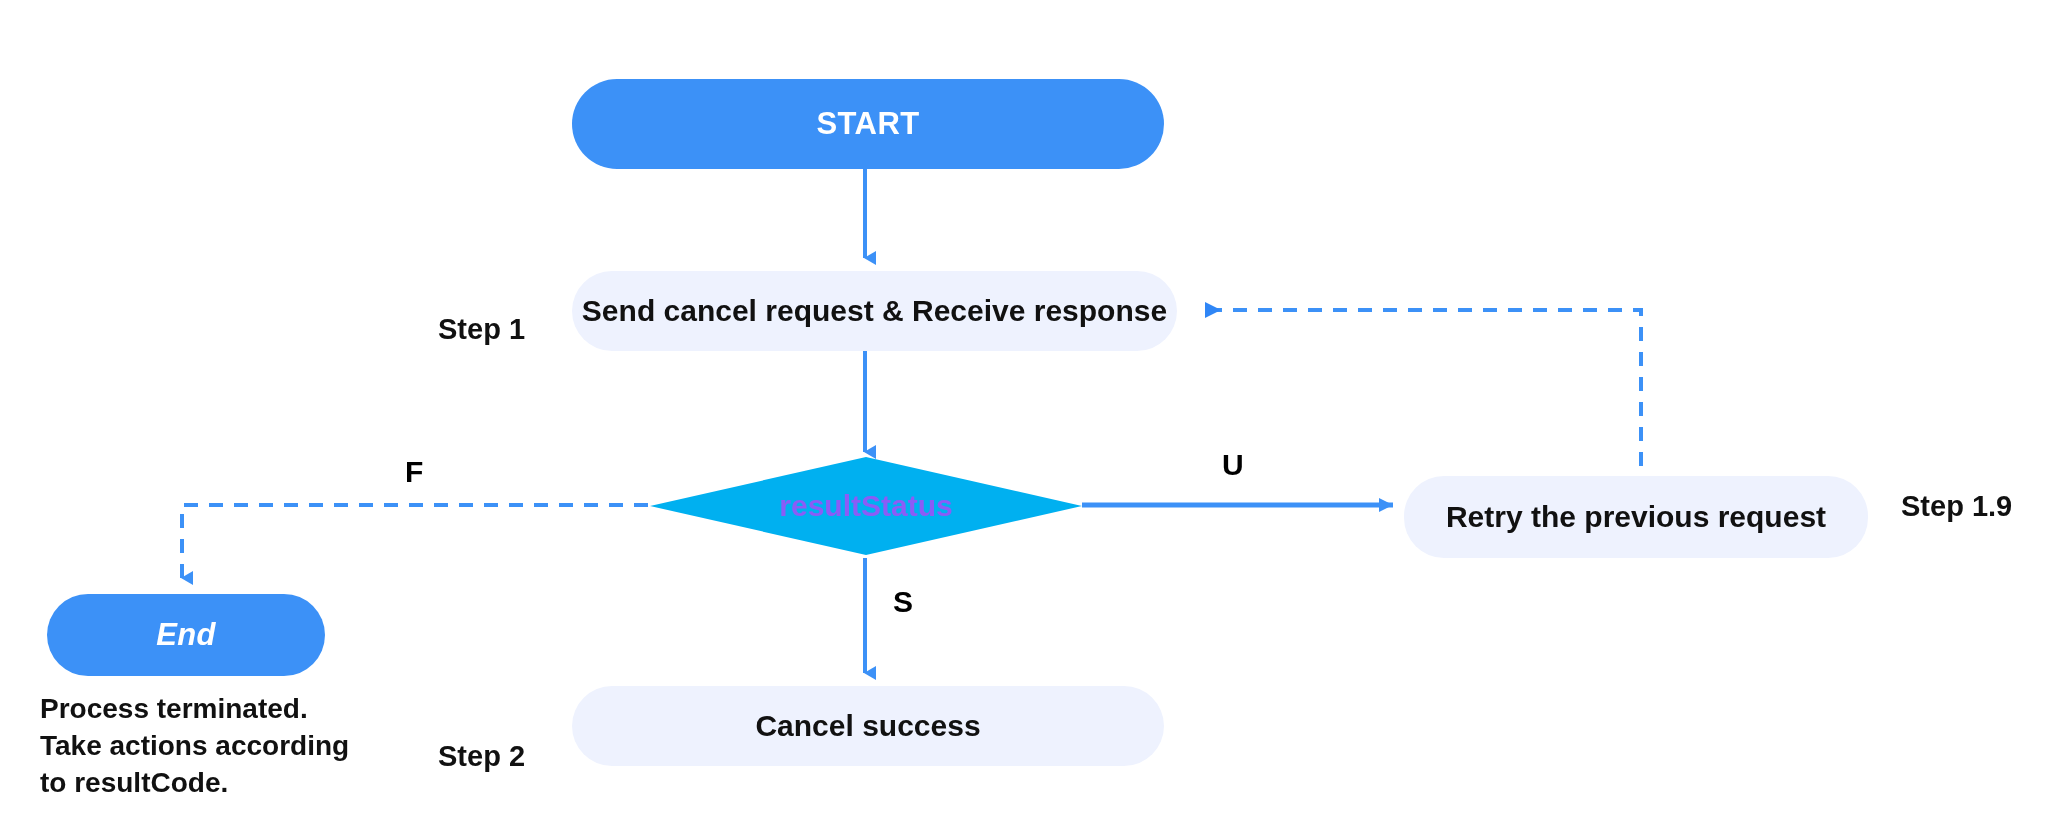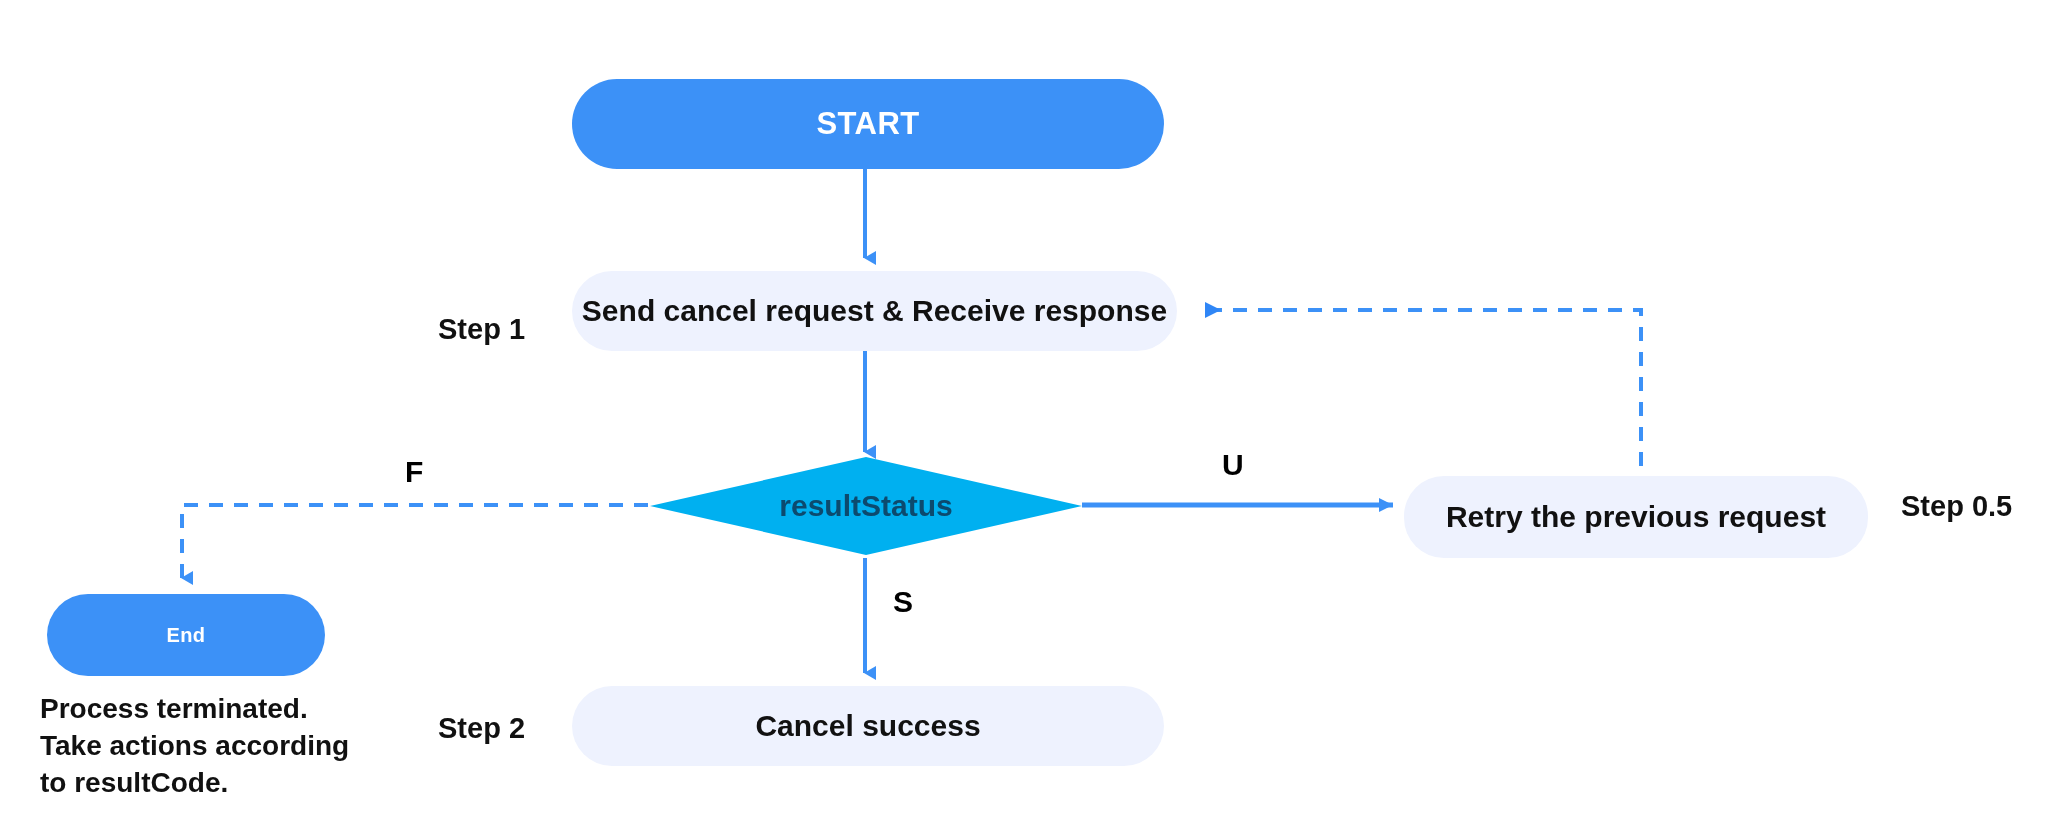--- a/index.html
+++ b/index.html
@@ -65,21 +65,21 @@
   }
   .decision-text {
     position: absolute;
     left: 0;
     top: 0;
     width: 100%;
     height: 100%;
     display: flex;
     align-items: center;
     justify-content: center;
-    color: #0c4a6e;
+    color: #8b5cf6;
     font-size: 30px;
     font-weight: 700;
   }
 
   
   .step-label {
     position: absolute;
     color: #111111;
     font-size: 29px;
     font-weight: 700;
@@ -142,30 +142,30 @@
   </div>
 
   <div class="decision-wrap" style="left:650px; top:457px; width:432px; height:98px;">
     <div class="decision-shape"></div>
     <div class="decision-text">resultStatus</div>
   </div>
 
   <div class="node process" style="left:1404px; top:464px; width:464px; height:82px;margin-top:12px;">
     <span>Retry the previous request</span>
   </div>
-  <div class="step-label" style="left:1901px; top:490px;">Step 0.5</div>
+  <div class="step-label" style="left:1901px; top:490px;">Step 1.9</div>
 
-  <div class="node terminator" style="left:47px; top:594px; width:278px; height:82px; font-size:20px;">
+  <div class="node terminator" style="left:47px; top:594px; width:278px; height:82px; font-size:31px;font-style:italic;">
     <span>End</span>
   </div>
   <div class="note" style="left:40px; top:690px; width:330px;">Process terminated.
 Take actions according
 to resultCode.</div>
 
-  <div class="step-label" style="left:438px; top:712px;">Step 2</div>
+  <div class="step-label" style="left:438px; top:740px;">Step 2</div>
   <div class="node process" style="left:572px; top:686px; width:592px; height:80px;">
     <span>Cancel success</span>
   </div>
 
   <div class="edge-label" style="left:405px; top:455px;">F</div>
   <div class="edge-label" style="left:1222px; top:448px;">U</div>
   <div class="edge-label" style="left:893px; top:585px;">S</div>
 
 </div>
 

